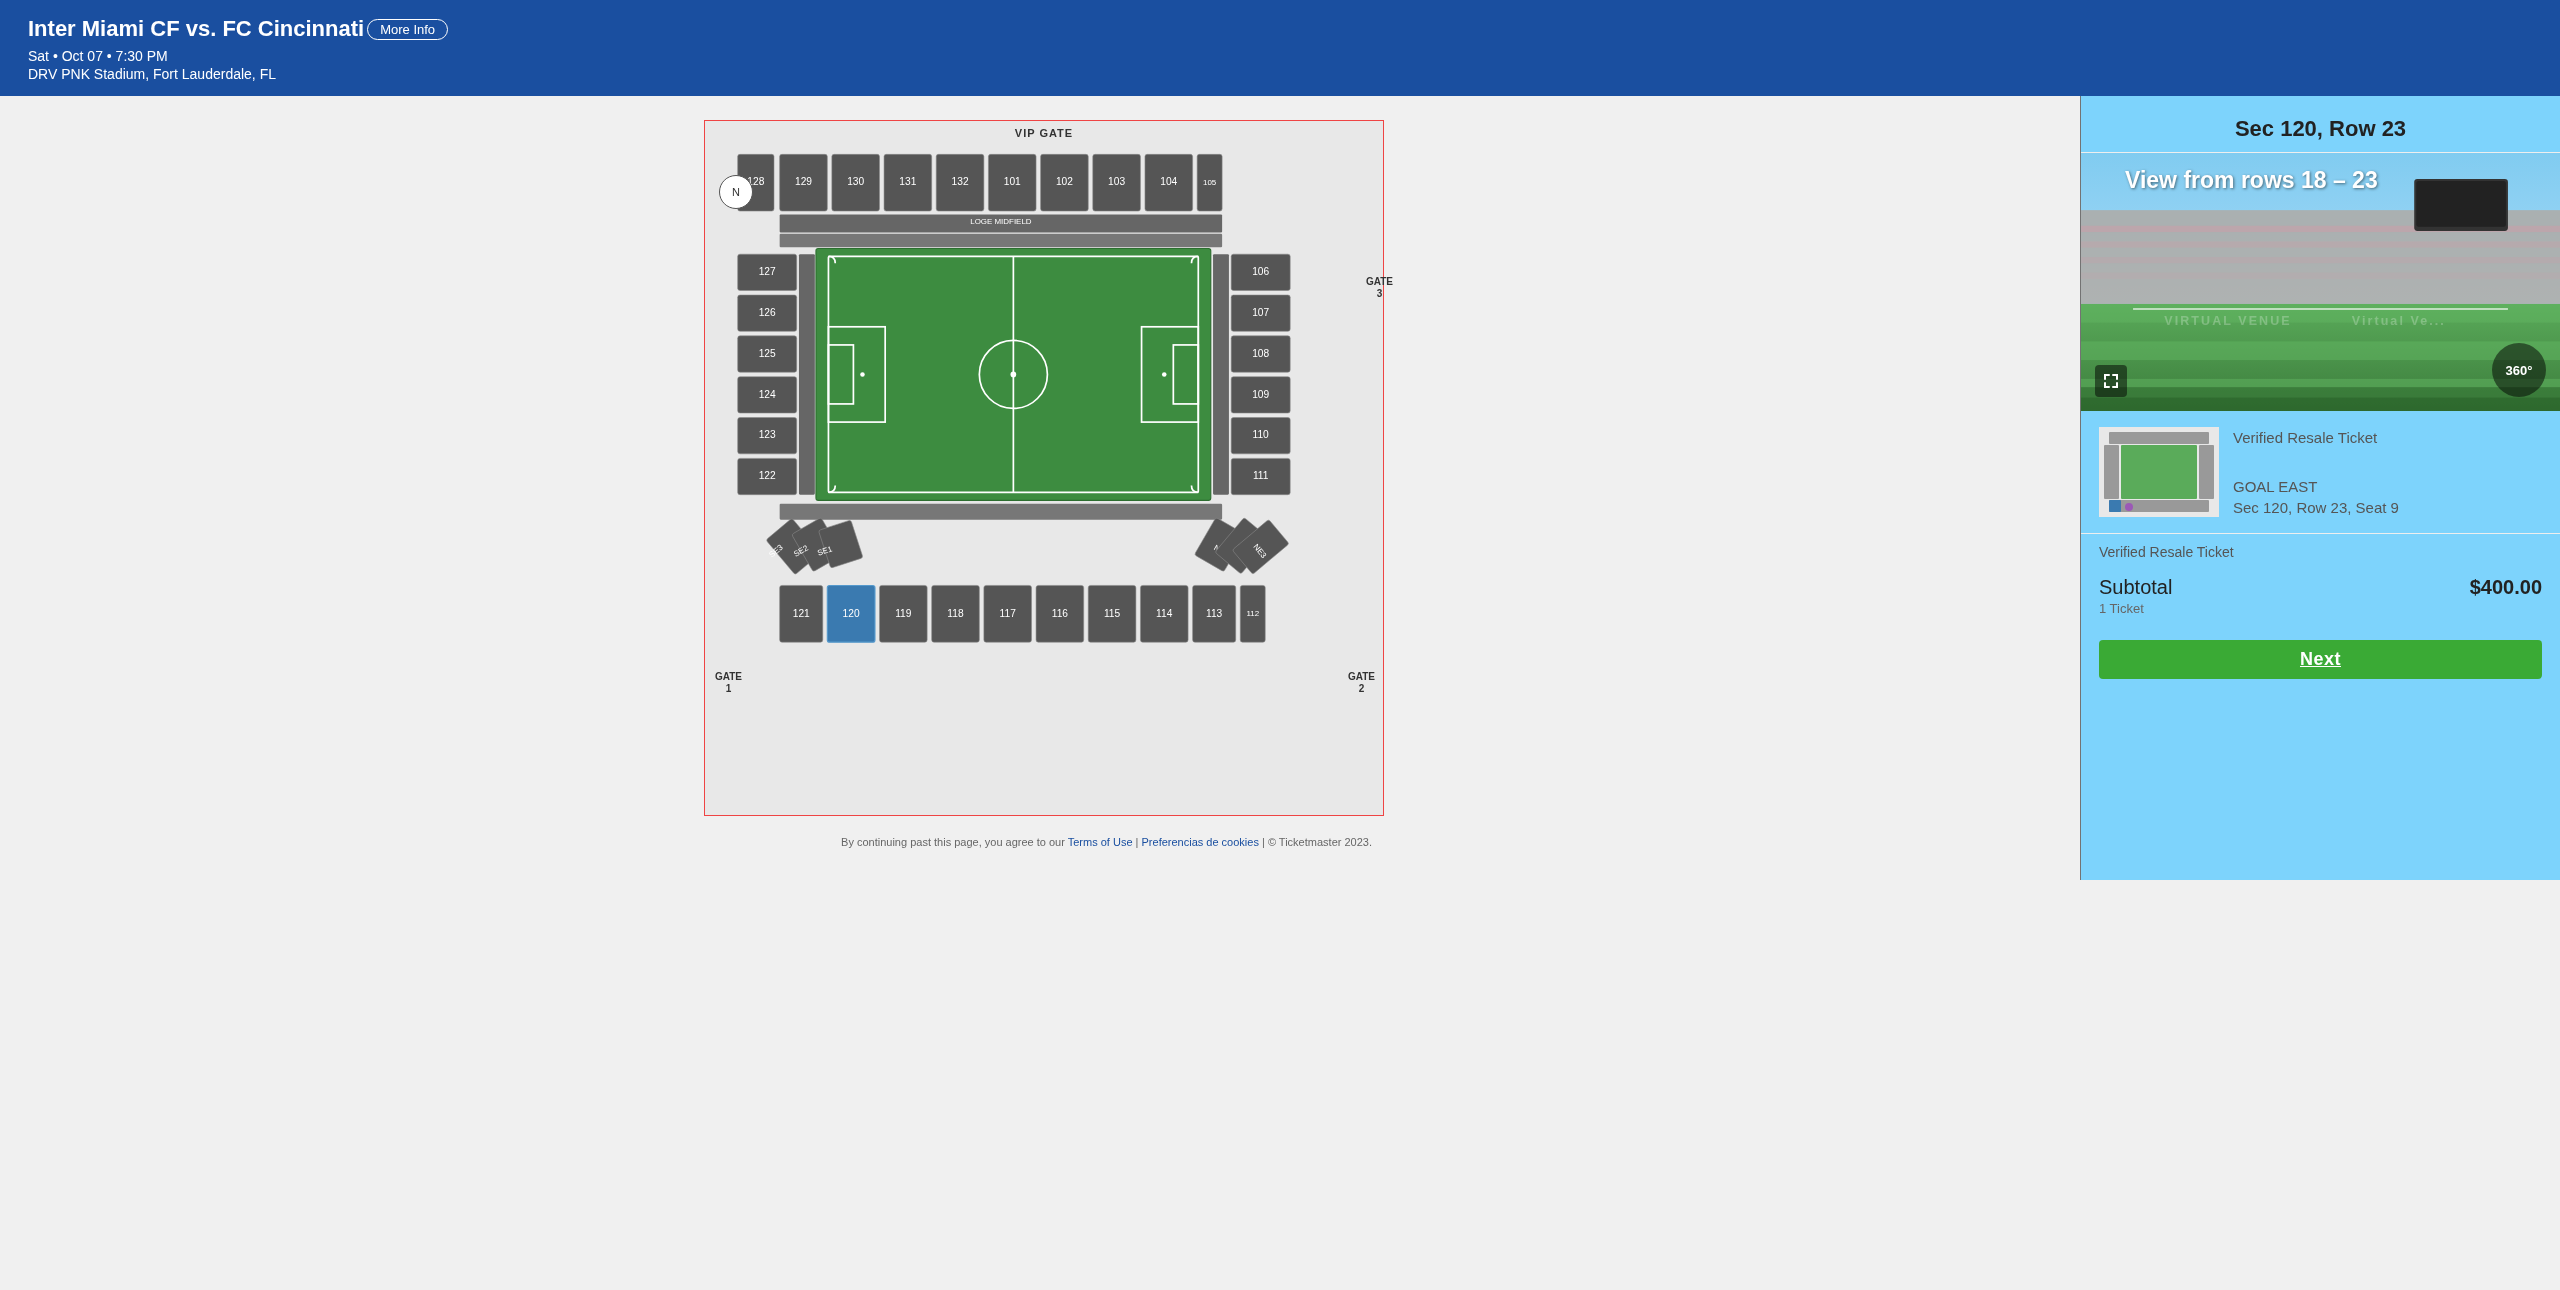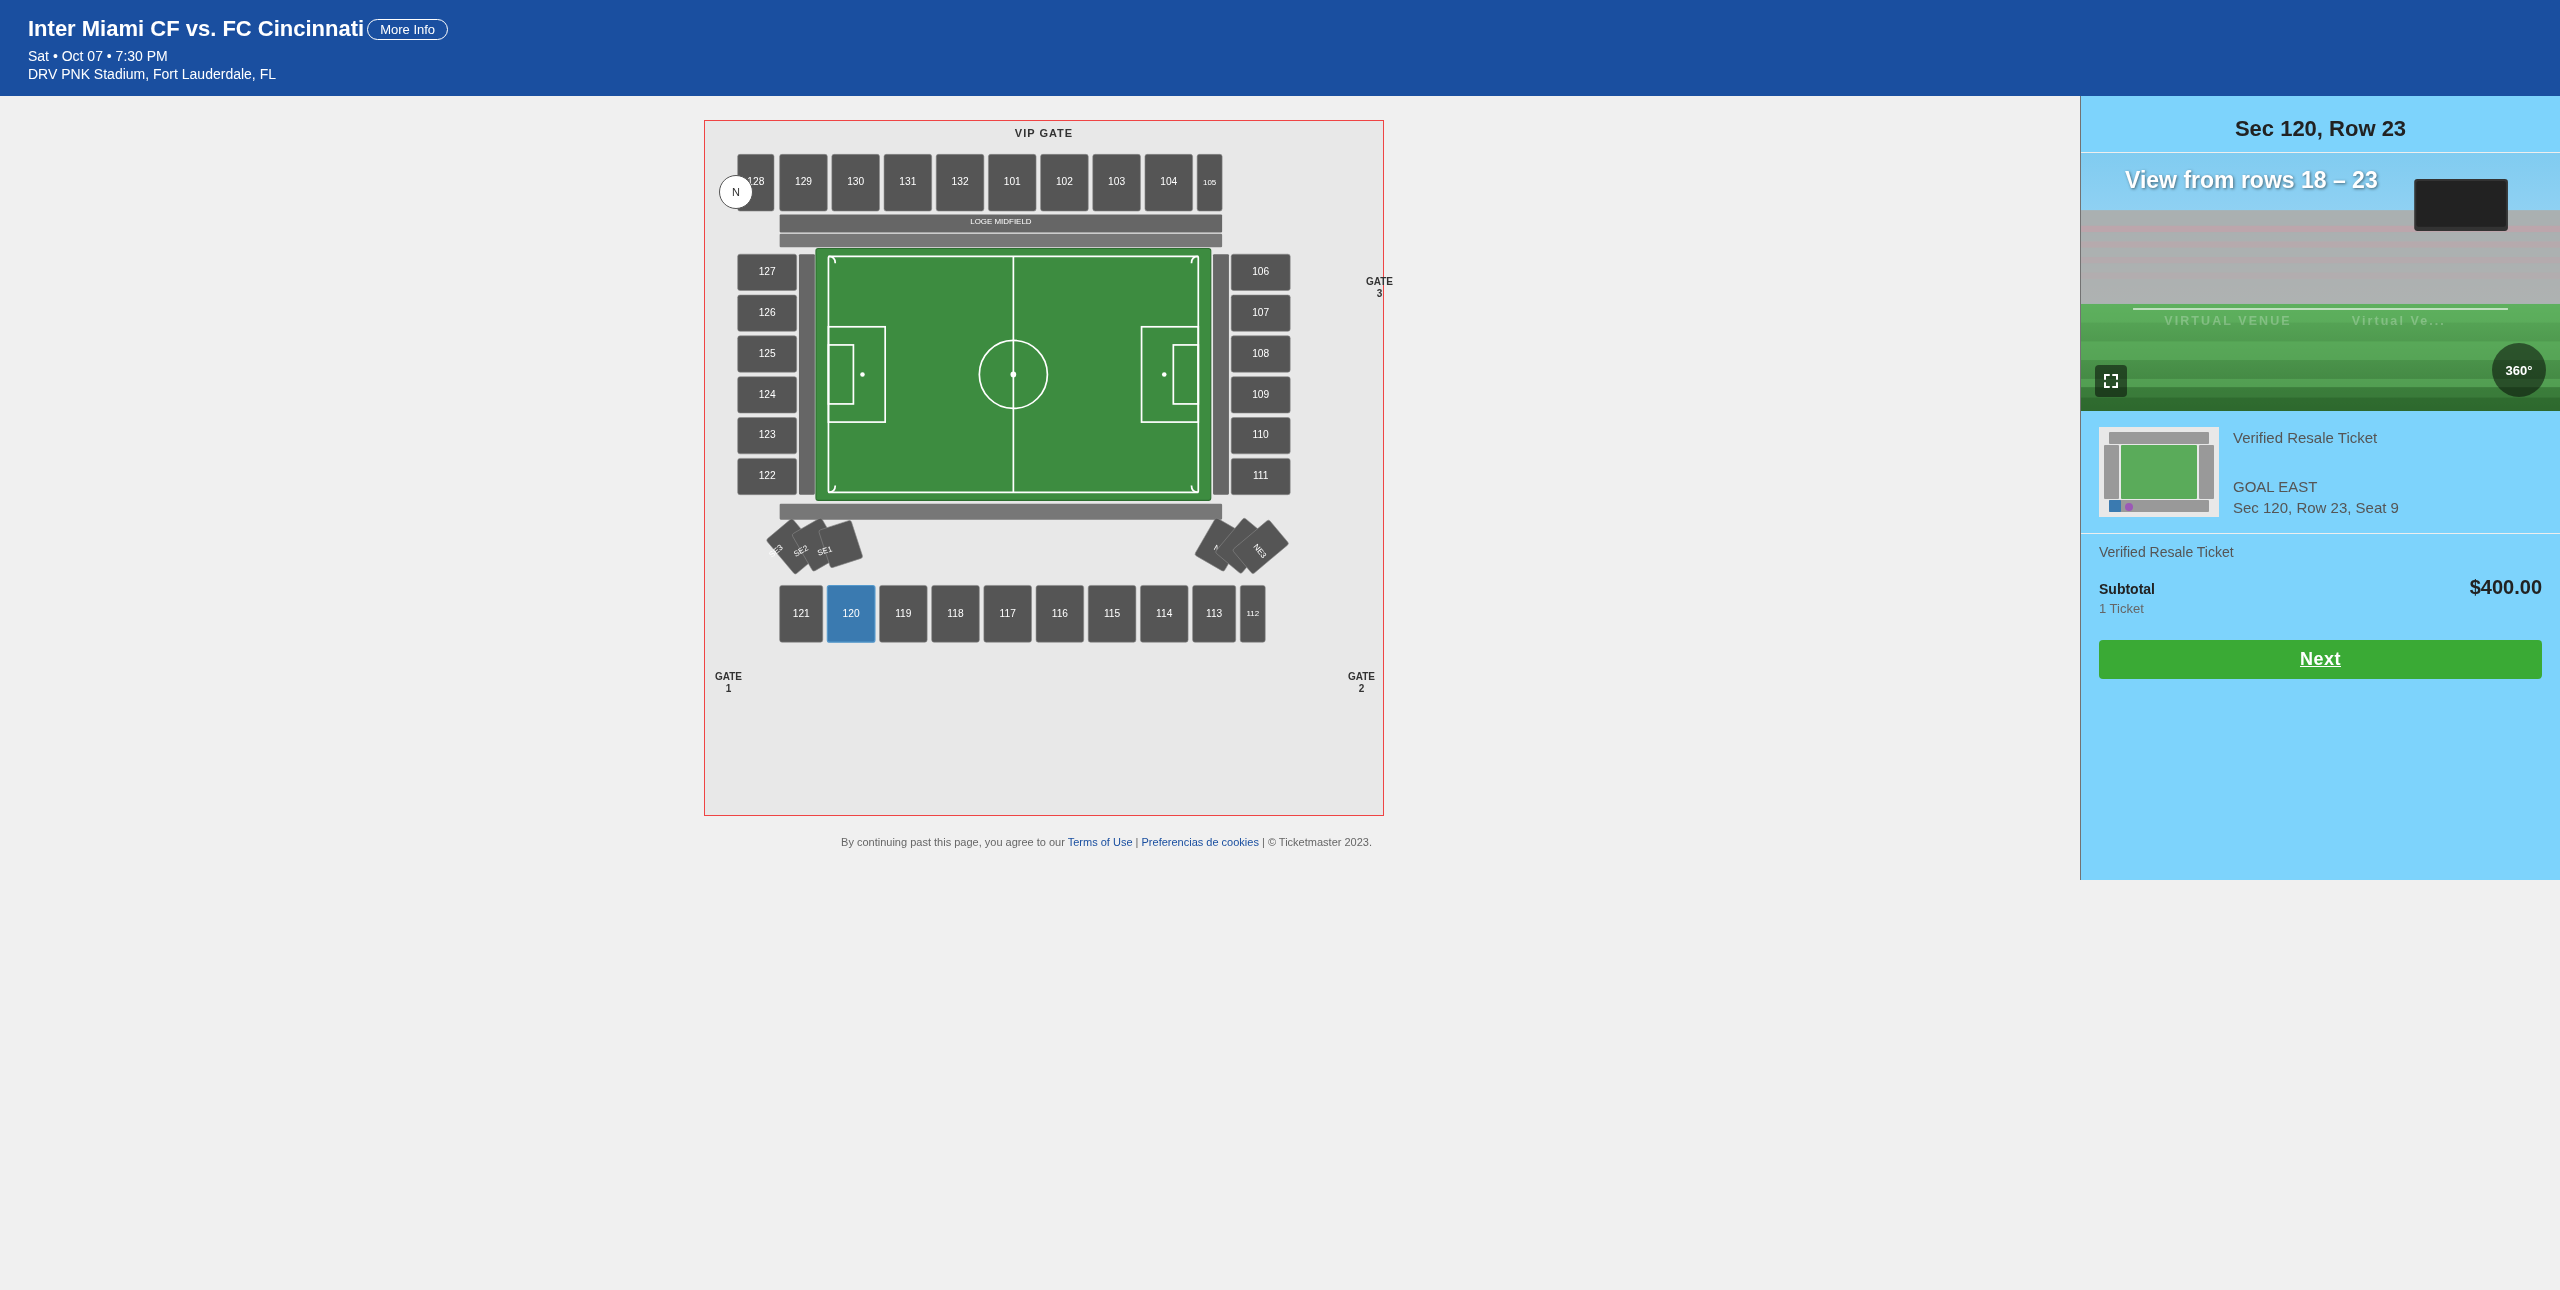--- a/index.html
+++ b/index.html
@@ -249,22 +249,22 @@
 
     
     .price-row {
       display: flex;
       justify-content: space-between;
       align-items: baseline;
       padding: 12px 18px 2px;
     }
 
     .subtotal-label {
-      font-size: 14px;
-      font-weight: bold;
+      font-size: 20px;
+      font-weight: normal;
       color: #222;
     }
 
     .subtotal-value {
       font-size: 20px;
       font-weight: bold;
       color: #222;
     }
 
     .ticket-count {

